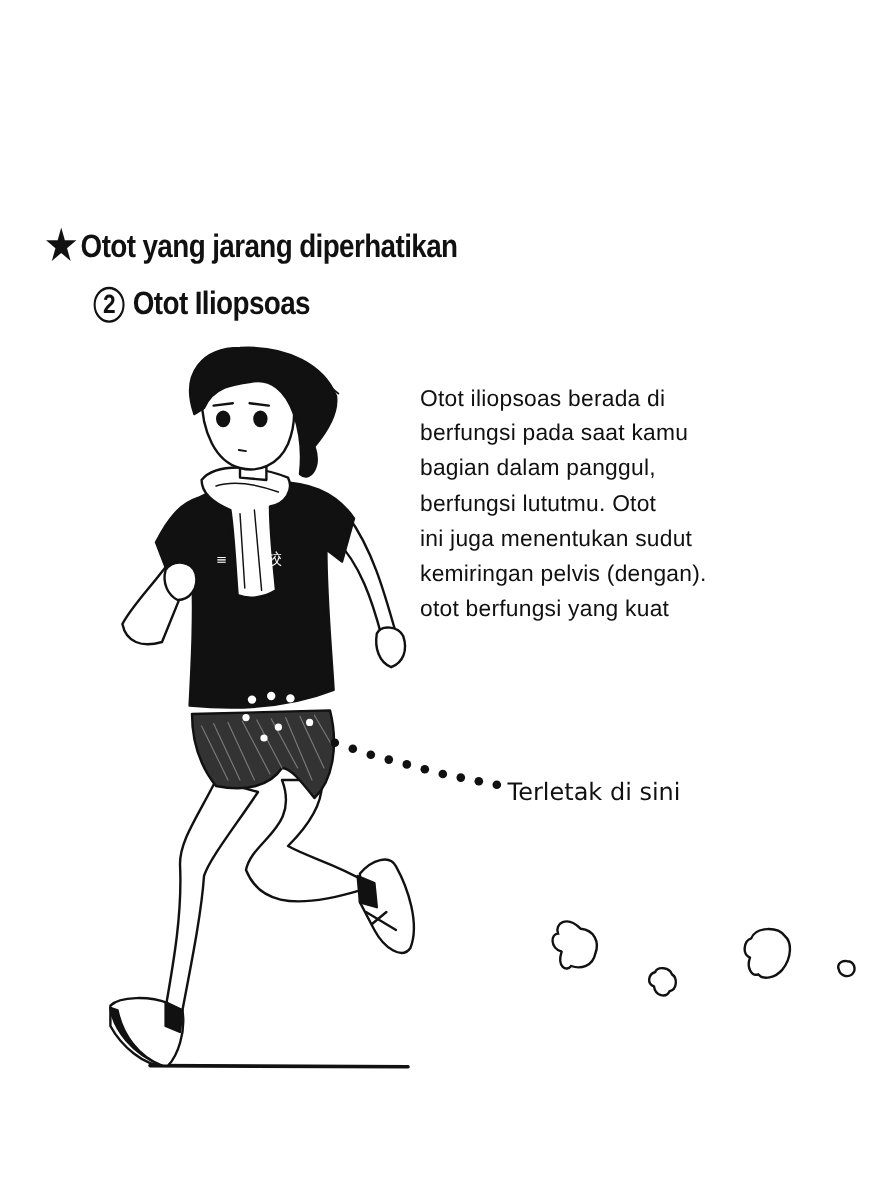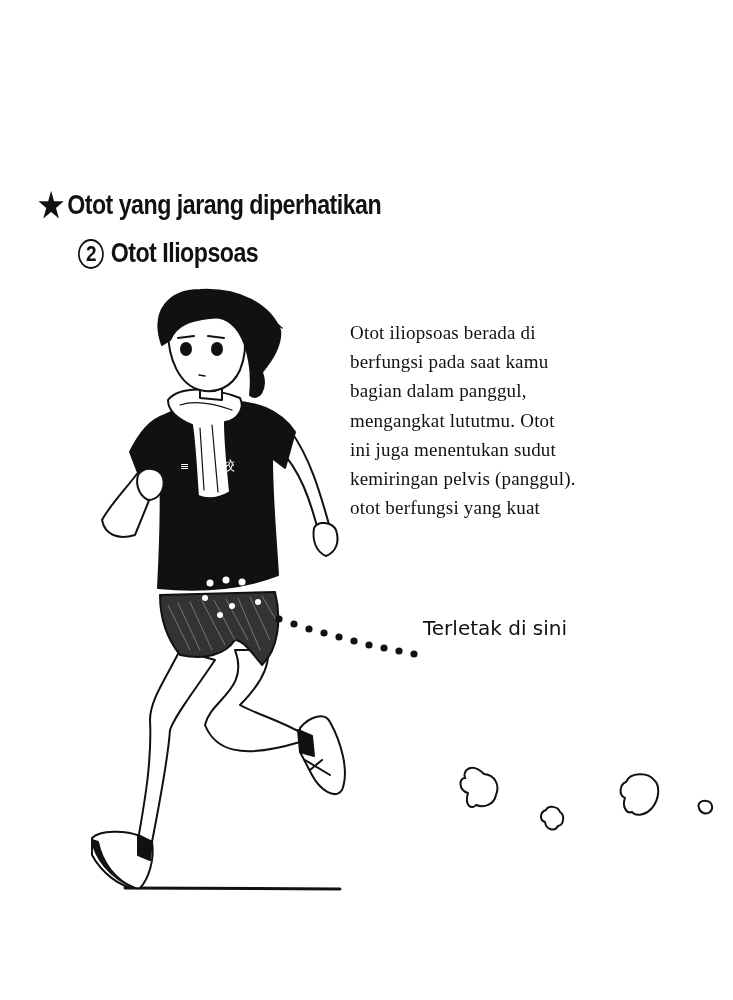--- a/index.html
+++ b/index.html
@@ -59,33 +59,33 @@
       font-size: 22px;
       margin-right: 8px;
       box-sizing: border-box;
       line-height: 1;
     }
     .body-text {
       position: absolute;
       left: 350px;
       top: 318px;
       width: 380px;
-      font-family: Liberation Serif, serif;
+      font-family: Liberation Sans, sans-serif;
       font-size: 19px;
       line-height: 29.2px;
       letter-spacing: 0.2px;
     }
     .body-text .line {
       display: block;
       white-space: nowrap;
     }
     .callout-label {
       position: absolute;
       left: 423px;
-      top: 616px;
+      top: 648px;
       font-family: "DejaVu Sans", sans-serif;
       font-size: 20px;
       white-space: nowrap;
     }
     svg.art {
       position: absolute;
       left: 0;
       top: 0;
     }
   </style>
@@ -179,19 +179,19 @@
 
 <div class="heading-2">
   <span class="circle-num">2</span>
   <span>Otot Iliopsoas</span>
 </div>
 
 <div class="body-text">
   <span class="line">Otot iliopsoas berada di</span>
   <span class="line">berfungsi pada saat kamu</span>
   <span class="line">bagian dalam panggul,</span>
-  <span class="line">mengangkat lututmu. Otot</span>
+  <span class="line">berfungsi lututmu. Otot</span>
   <span class="line">ini juga menentukan sudut</span>
-  <span class="line">kemiringan pelvis (panggul).</span>
+  <span class="line">kemiringan pelvis (dengan).</span>
   <span class="line">otot berfungsi yang kuat</span>
 </div>
 
 <div class="callout-label">Terletak di sini</div>
 
 </body></html>

